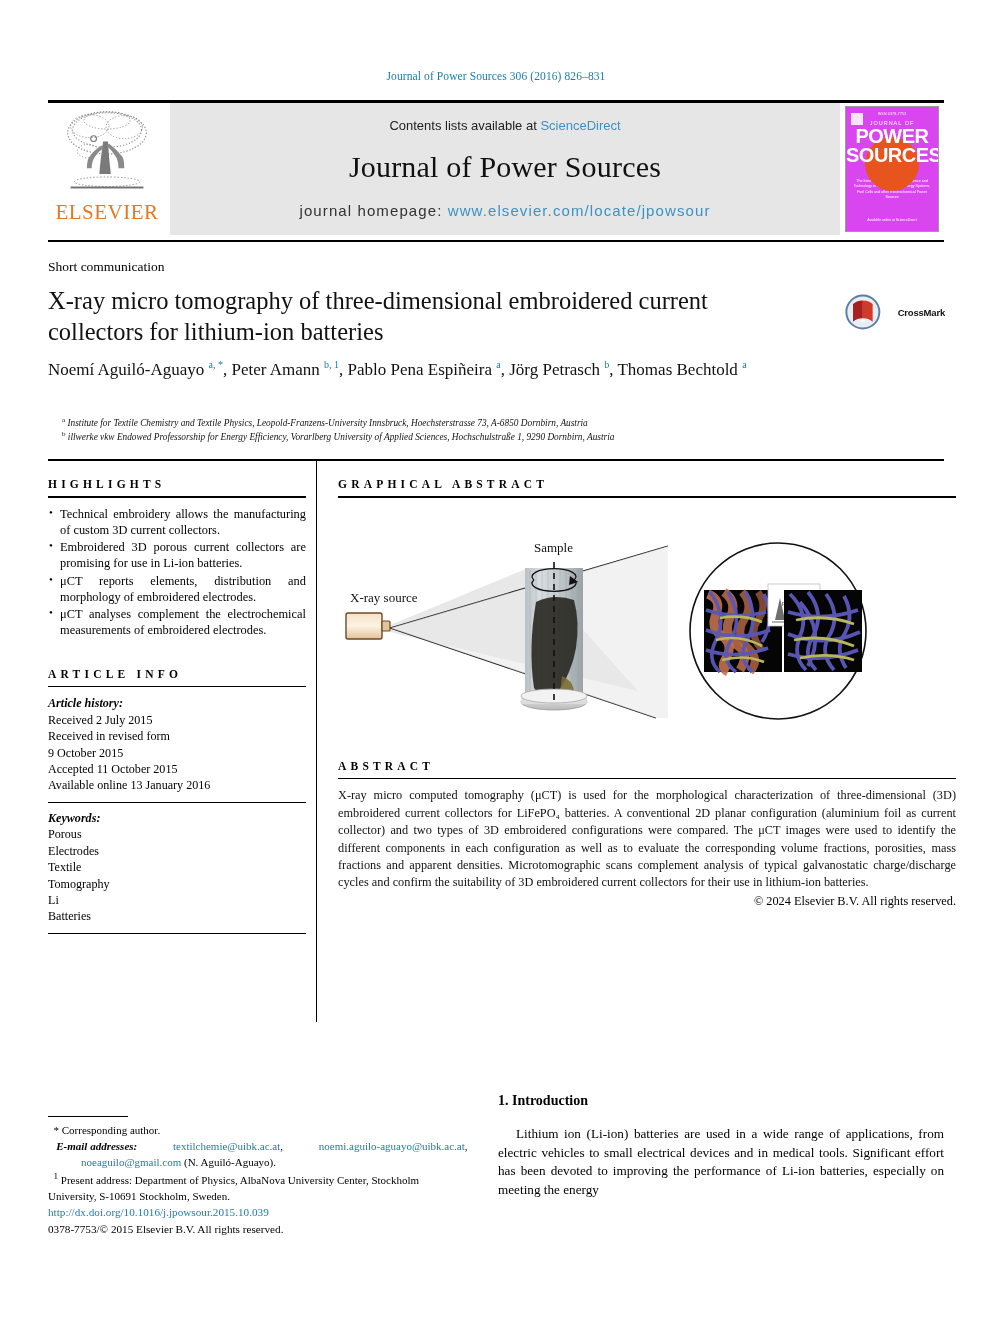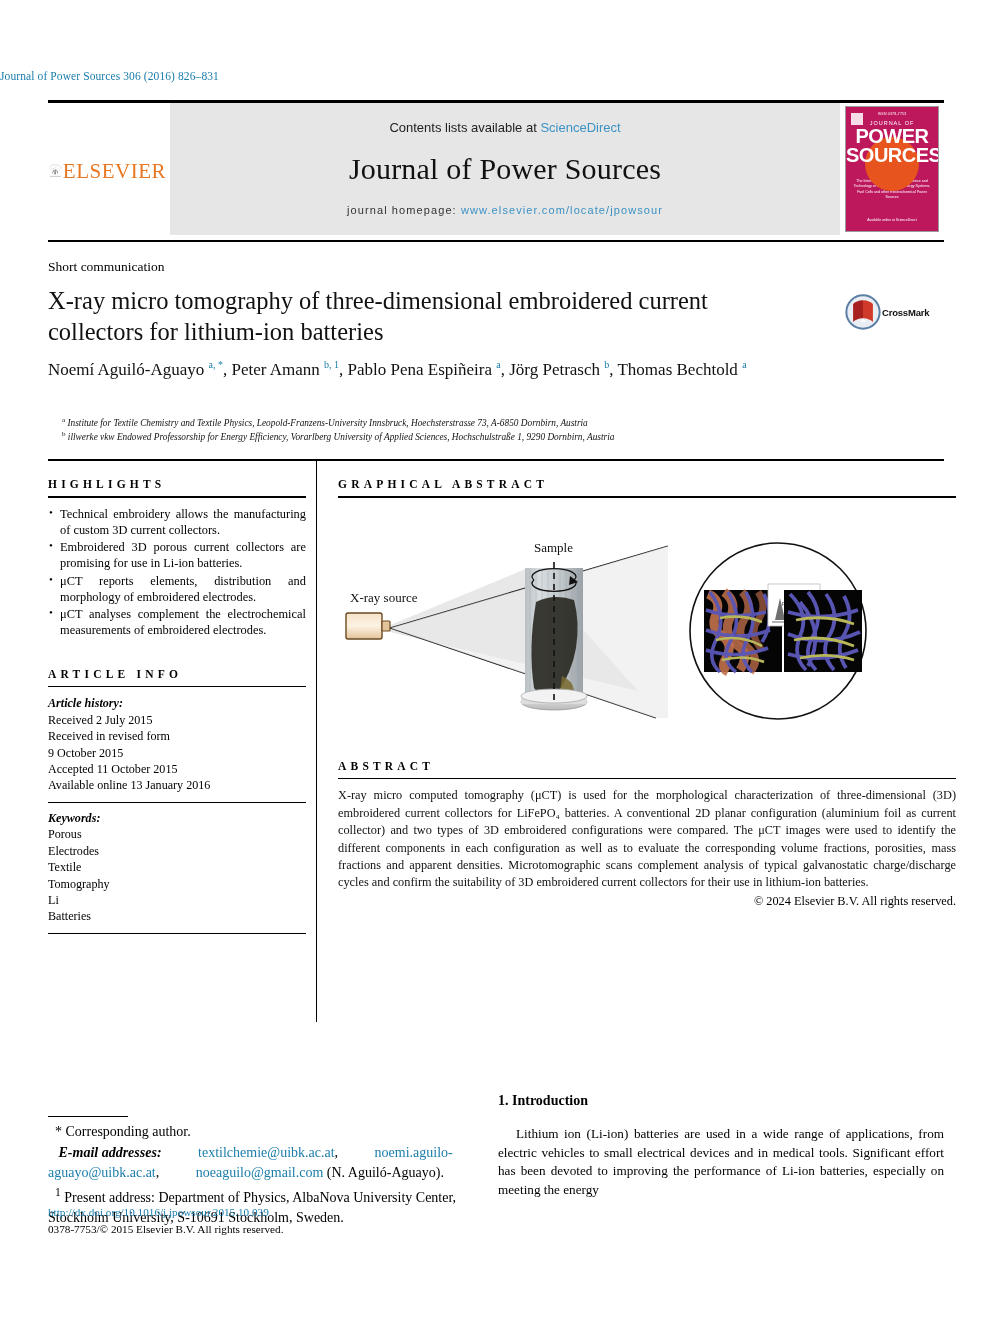--- a/index.html
+++ b/index.html
@@ -21,21 +21,21 @@
     height: 1323px;
     background: #fff;
   }
 
   
   .running-head {
     position: absolute;
     top: 70px;
     left: 0;
     width: 992px;
-    text-align: left;
+    text-align: center;
     font-size: 11.5px;
     color: #1a7dab;
     letter-spacing: .1px;
   }
 
   
   .masthead {
     position: absolute;
     left: 48px;
     top: 100px;
@@ -43,21 +43,21 @@
     border-top: 3px solid #000;
     padding-top: 0;
     display: flex;
     align-items: stretch;
     height: 132px;
   }
   .elsevier-block {
     width: 118px;
     flex: 0 0 118px;
     display: flex;
-    flex-direction: row;
+    flex-direction: column;
     align-items: center;
     justify-content: flex-start;
     padding-top: 4px;
   }
   .tree-logo {
     width: 96px;
     height: 92px;
   }
   .elsevier-word {
     font-family: "Liberation Serif", serif;
@@ -88,38 +88,38 @@
   }
   .journal-name {
     font-family: "Liberation Serif", serif;
     font-size: 30px;
     margin: 17px 0 18px 0;
     color: #111;
     letter-spacing: .2px;
   }
   .homepage-line {
     font-family: "Liberation Sans", sans-serif;
-    font-size: 11px;
+    font-size: 15px;
     letter-spacing: 1.1px;
     color: #333;
   }
   .homepage-line .url {
     color: #3b92c4;
   }
   .cover-block {
     width: 104px;
     flex: 0 0 104px;
     display: flex;
     align-items: center;
     justify-content: center;
   }
   .cover {
     width: 92px;
     height: 124px;
-    background: #be185d;
+    background: #d946ef;
     border: 1px solid #9b9b9b;
     position: relative;
     overflow: hidden;
   }
   .cover .cv-top {
     font-family: "Liberation Sans", sans-serif;
     font-size: 3.5px;
     color: #fff;
     text-align: center;
     padding-top: 5px;
@@ -225,21 +225,21 @@
   }
   .crossmark .cm-logo {
     width: 36px;
     height: 36px;
   }
   .crossmark .cm-text {
     font-family: "Liberation Sans", sans-serif;
     font-weight: bold;
     font-size: 9.5px;
     color: #111;
-    margin-left: 1px;
+    margin-left: 17px;
     letter-spacing: -.2px;
   }
 
   .authors {
     position: absolute;
     left: 48px;
     top: 358px;
     width: 800px;
     font-size: 17px;
     line-height: 1.42;
@@ -377,21 +377,21 @@
     top: 1116px;
     width: 80px;
     height: 1px;
     background: #000;
   }
   .footnotes {
     position: absolute;
     left: 48px;
     top: 1122px;
     width: 420px;
-    font-size: 14px;
+    font-size: 11px;
     line-height: 1.47;
     font-family: Liberation Serif, serif;
   }
   .footnotes .lnk { color: #1a7dab; margin-left: 33px; }
   .footnotes .ital { font-style: italic; font-weight: bold; }
   .doi-block {
     position: absolute;
     left: 48px;
     top: 1204px;
     width: 430px;

